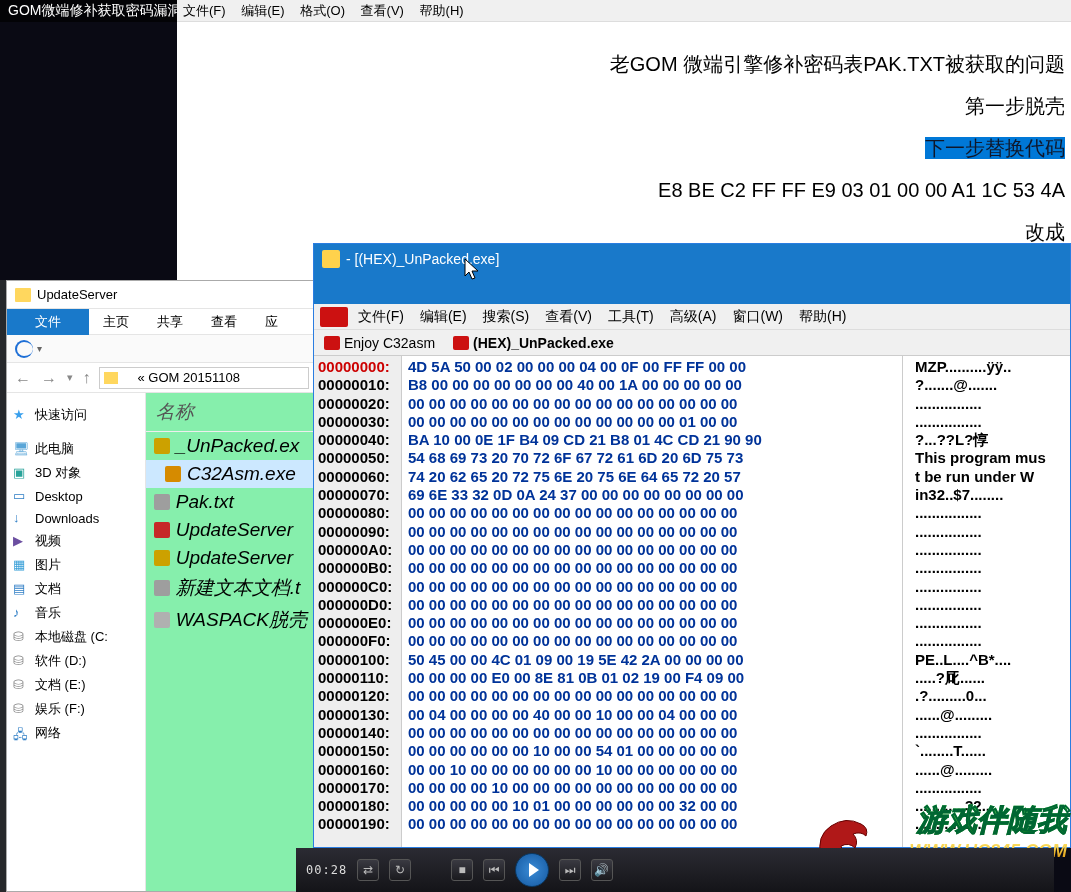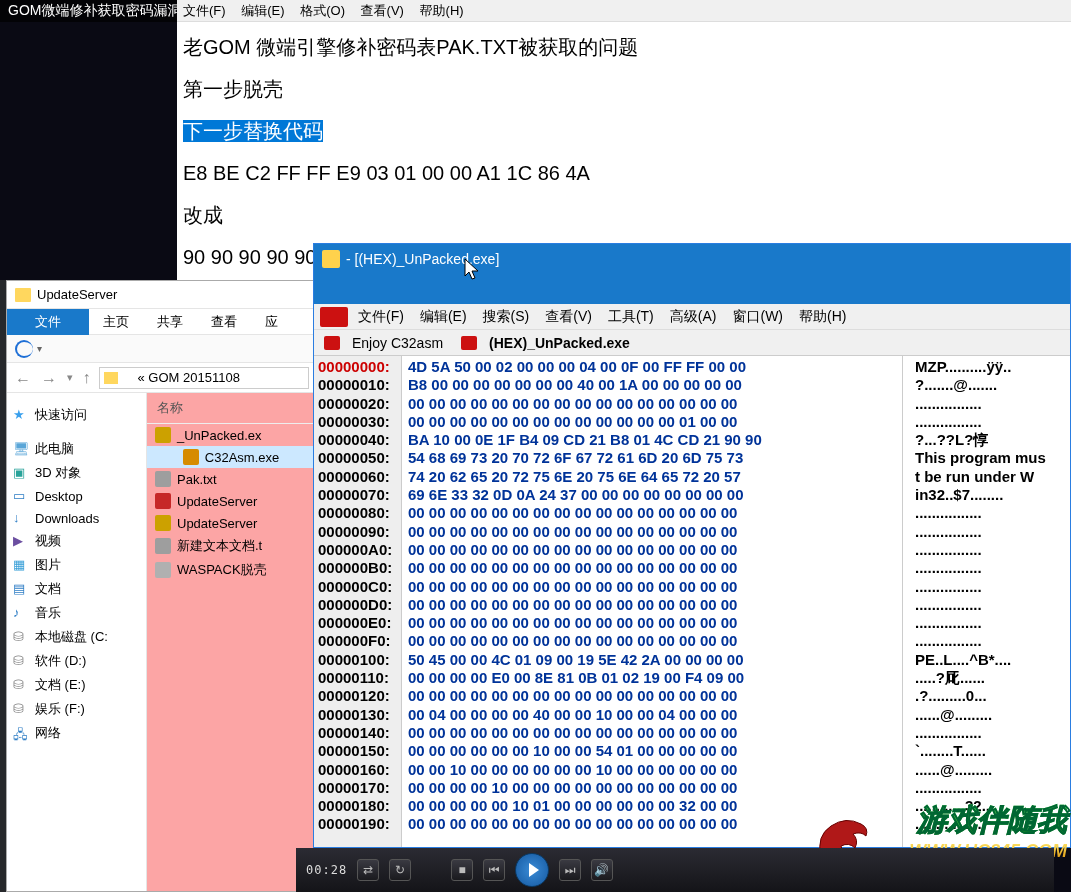--- a/index.html
+++ b/index.html
@@ -6,60 +6,60 @@
 body { width: 1071px; height: 892px; background: #0a0a14; position: relative; overflow: hidden; }
 
 
 .video-titlebar { position: absolute; top: 0; left: 0; right: 0; height: 22px; background: rgba(0,0,0,0.7); color: #fff; font-size: 14px; padding: 2px 8px; }
 .video-expand { position: absolute; top: 4px; right: 8px; color: #fff; font-size: 14px; }
 
 
 .notepad { position: absolute; top: 0; left: 177; width: 894px; height: 280px; background: #fff; z-index: 1; }
 .notepad-menu { background: #f0f0f0; height: 22px; font-size: 13px; padding: 2px 6px; border-bottom: 1px solid #ddd; }
 .notepad-menu span { margin-right: 12px; cursor: pointer; }
-.notepad-body { padding: 7px 6px; font-size: 20px; line-height: 1.8; font-family: "SimSun", serif; }
-.notepad-body .sel { background: #0078d7; color: #ffffff; }
+.notepad-body { padding: 24px 6px; font-size: 20px; line-height: 1.8; font-family: "SimSun", serif; text-align: right; }
+.notepad-body .sel { background: #0078d7; color: #0f172a; }
 .notepad-body div { margin-bottom: 6px; }
 
 
 .explorer { position: absolute; top: 280px; left: 6px; width: 310px; height: 612px; background: #fff; z-index: 2; border: 1px solid #aaa; }
 .explorer-titlebar { height: 28px; background: #fff; border-bottom: 1px solid #e5e5e5; display: flex; align-items: center; padding: 0 8px; font-size: 13px; }
 .explorer-titlebar .folder-ico { width: 16px; height: 14px; background: #ffd75e; margin-right: 6px; border-radius: 1px; }
 .explorer-ribbon { height: 26px; background: #fff; border-bottom: 1px solid #e5e5e5; display: flex; align-items: center; font-size: 13px; }
 .explorer-ribbon .file-tab { background: #1979ca; color: #fff; padding: 4px 28px; }
 .explorer-ribbon span { padding: 4px 14px; cursor: pointer; }
 .explorer-qat { height: 28px; background: #fafafa; border-bottom: 1px solid #e5e5e5; display: flex; align-items: center; padding: 0 8px; }
 .explorer-qat .undo-ico { width:18px; height:18px; border:2px solid #1e6fd6; border-right:transparent; border-radius:50%; position:relative; }
 .explorer-addr { height: 30px; background: #fff; border-bottom: 1px solid #e5e5e5; display: flex; align-items: center; padding: 0 6px; font-size: 13px; gap:6px; }
 .explorer-addr .nav-btn { color: #888; font-size: 16px; padding: 0 2px; }
 .explorer-addr .addr-box { flex: 1; border: 1px solid #ccc; height: 22px; display:flex; align-items:center; padding:0 4px; gap:20px; overflow:hidden; white-space:nowrap;}
 .explorer-addr .folder-ico-sm { width:14px; height:12px; background:#ffd75e; }
 .explorer-body { display: flex; height: calc(100% - 112px); }
 .explorer-side { width: 140px; background: #fff; border-right: 1px solid #e5e5e5; overflow: hidden; font-size: 13px; padding-top: 10px; }
 .explorer-side .item { display: flex; align-items: center; padding: 3px 6px; gap: 6px; white-space: nowrap; cursor:pointer; }
 .explorer-side .ico { width: 16px; height: 16px; display: inline-block; }
-.explorer-main { flex: 1; background: #fca5a5; font-size: 13px; }
+.explorer-main { flex: 1; background: #86efac; font-size: 19px; font-style: italic; }
 .explorer-main .header { padding: 6px 10px; color: #555; border-bottom: 1px solid #eee; }
 .explorer-main .file { display: flex; align-items: center; padding: 3px 8px; gap: 6px; white-space: nowrap; overflow:hidden; cursor:pointer;}
 .explorer-main .file.sel { background: #cce8ff; justify-content: center; }
 .explorer-main .fico { width: 16px; height: 16px; }
 
 
 .taskbar { position: absolute; left: 0; top: 280px; width: 8px; height: 612px; background: #26282b; z-index:2; }
 
 
 .hex { position: absolute; top: 243px; left: 313px; width: 758px; height: 605px; background: #fff; border: 1px solid #2a7de1; z-index: 3; }
 .hex-title { height: 30px; background: #1979ca; color: #fff; display: flex; align-items: center; padding: 0 8px; font-size: 14px; }
 .hex-title .ico { width: 18px; height: 18px; background: #ffd24c; margin-right: 6px; border-radius:2px; }
 .hex-blue-strip { height: 30px; background: #1979ca; }
 .hex-menu { background: #f0f0f0; height: 26px; display: flex; align-items: center; padding: 0 6px; font-size: 14px; border-bottom:1px solid #ddd; }
 .hex-menu .tool-ico { width:28px; height:20px; background:#c11; margin-right:10px; border-radius:2px; }
 .hex-menu span { margin-right: 16px; cursor:pointer; }
 .hex-tabs { height: 26px; background: #f0f0f0; display: flex; align-items: center; padding: 0 6px; font-size: 14px; border-bottom:1px solid #ccc; gap:10px;}
-.hex-tabs .tab { display:flex; align-items:center; gap:12px; padding:2px 4px; cursor:pointer;}
+.hex-tabs .tab { display:flex; align-items:center; gap:4px; padding:2px 4px; cursor:pointer;}
 .hex-tabs .tab.active { font-weight: bold; }
 .hex-tabs .tab-ico { width:16px; height:14px; background:#c11; border-radius:2px; }
 .hex-view { display: flex; height: calc(100% - 112px); font-family: "Courier New", monospace; font-size: 15px; font-weight: bold; background:#fff; overflow:hidden;}
 .hex-offsets { width: 88px; background: #eee; border-right: 1px solid #ccc; padding: 2px 4px; line-height: 18.3px; color: #000; }
 .hex-offsets div:first-child { color: #c00; }
 .hex-bytes { flex: 1; padding: 2px 6px; line-height: 18.3px; white-space: pre; color: #003399; overflow:hidden;}
 .hex-ascii { width: 168px; border-left: 1px solid #ccc; padding: 2px 12px; line-height: 18.3px; color: #000; white-space:pre; overflow:hidden;} 
 
 
 .watermark { position: absolute; bottom: 30px; right: 0; z-index: 10; text-align:right; padding-right:4px; }
@@ -93,21 +93,21 @@
     <span>文件(F)</span>
     <span>编辑(E)</span>
     <span>格式(O)</span>
     <span>查看(V)</span>
     <span>帮助(H)</span>
   </div>
   <div class="notepad-body">
     <div>老GOM 微端引擎修补密码表PAK.TXT被获取的问题</div>
     <div>第一步脱壳</div>
     <div><span class="sel">下一步替换代码</span></div>
-    <div>E8 BE C2 FF FF E9 03 01 00 00 A1 1C 86 4A</div>
+    <div>E8 BE C2 FF FF E9 03 01 00 00 A1 1C 53 4A</div>
     <div>改成</div>
     <div>90 90 90 90 90</div>
   </div>
 </div>
 
 <div class="taskbar"></div>
 <div class="explorer">
   <div class="explorer-titlebar">
     <span class="folder-ico"></span>
     <span>UpdateServer</span>

